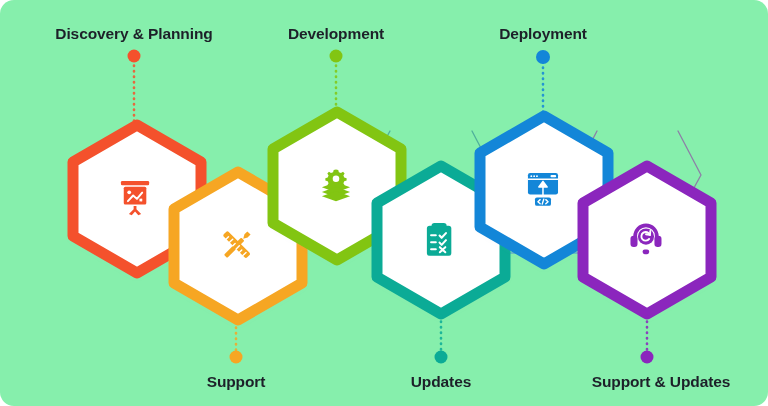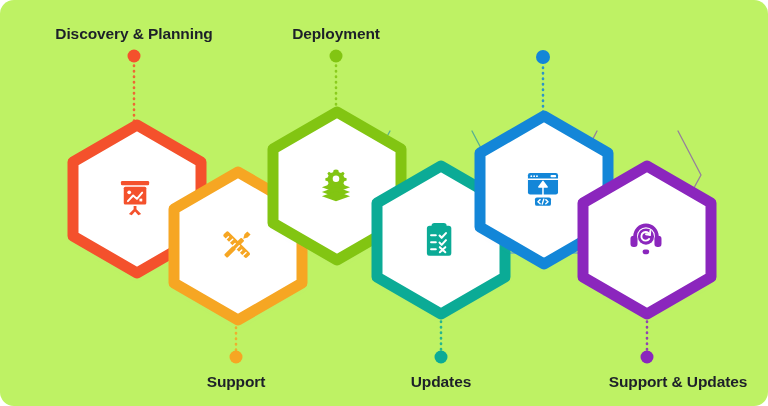--- a/index.html
+++ b/index.html
@@ -22,21 +22,21 @@
     font-weight:700;
     letter-spacing:-0.1px;
     white-space:nowrap;
     text-align:center;
     transform:translateX(-50%);
   }
 </style>
 </head>
 <body>
 
-<div id="infographic" style="background: #bef264;">
+<div id="infographic" style="background: #86efac;">
 
   <svg class="layer" viewBox="0 0 768 406">
     <g fill="none" stroke-width="1.3" stroke-linecap="round" stroke-linejoin="round">
       <path d="M108 249 L190 249 L215 292" stroke="#c99b74" opacity="0.85"></path>
       <path d="M264 292 L290 249 L372 249 L396 292" stroke="#a9c87b" opacity="0.85" transform="translate(25,-66)"></path>
       <path d="M390 131 L366 175 L391 217 L470 217 L495 175 L472 131" stroke="#45a598" opacity="0.85"></path>
       <path d="M477 295 L500 253 L580 253 L604 295" stroke="#5ba0cb" opacity="0.85"></path>
       <path d="M597 131 L574 175 L598 217 L678 217 L701 175 L678 131" stroke="#8e6ba6" opacity="0.85"></path>
     </g>
   </svg>
@@ -205,17 +205,18 @@
       <path d="M543 62 V114" stroke="#1386d8" stroke-width="2.6" stroke-linecap="round" stroke-dasharray="0.5 5" fill="none" opacity="0.85"></path>
       <circle cx="543" cy="57" r="7" fill="#1386d8"></circle>
 
       <path d="M647 316 V352" stroke="#8b26bd" stroke-width="2.6" stroke-linecap="round" stroke-dasharray="0.5 5" fill="none" opacity="0.85"></path>
       <circle cx="647" cy="357" r="6.5" fill="#8b26bd"></circle>
     </g>
   </svg>
 
   <div class="label" style="left:134px;top:25px;">Discovery &amp; Planning</div>
   <div class="label" style="left:236px;top:373px;">Support</div>
-  <div class="label" style="left:336px;top:25px;">Deployment</div>
+  <div class="label" style="left:336px;top:25px;">Development</div>
   <div class="label" style="left:441px;top:373px;">Updates</div>
-  <div class="label" style="left:678px;top:373px;">Support &amp; Updates</div>
+  <div class="label" style="left:543px;top:25px;">Deployment</div>
+  <div class="label" style="left:661px;top:373px;">Support &amp; Updates</div>
 
 </div>
 
 </body></html>

